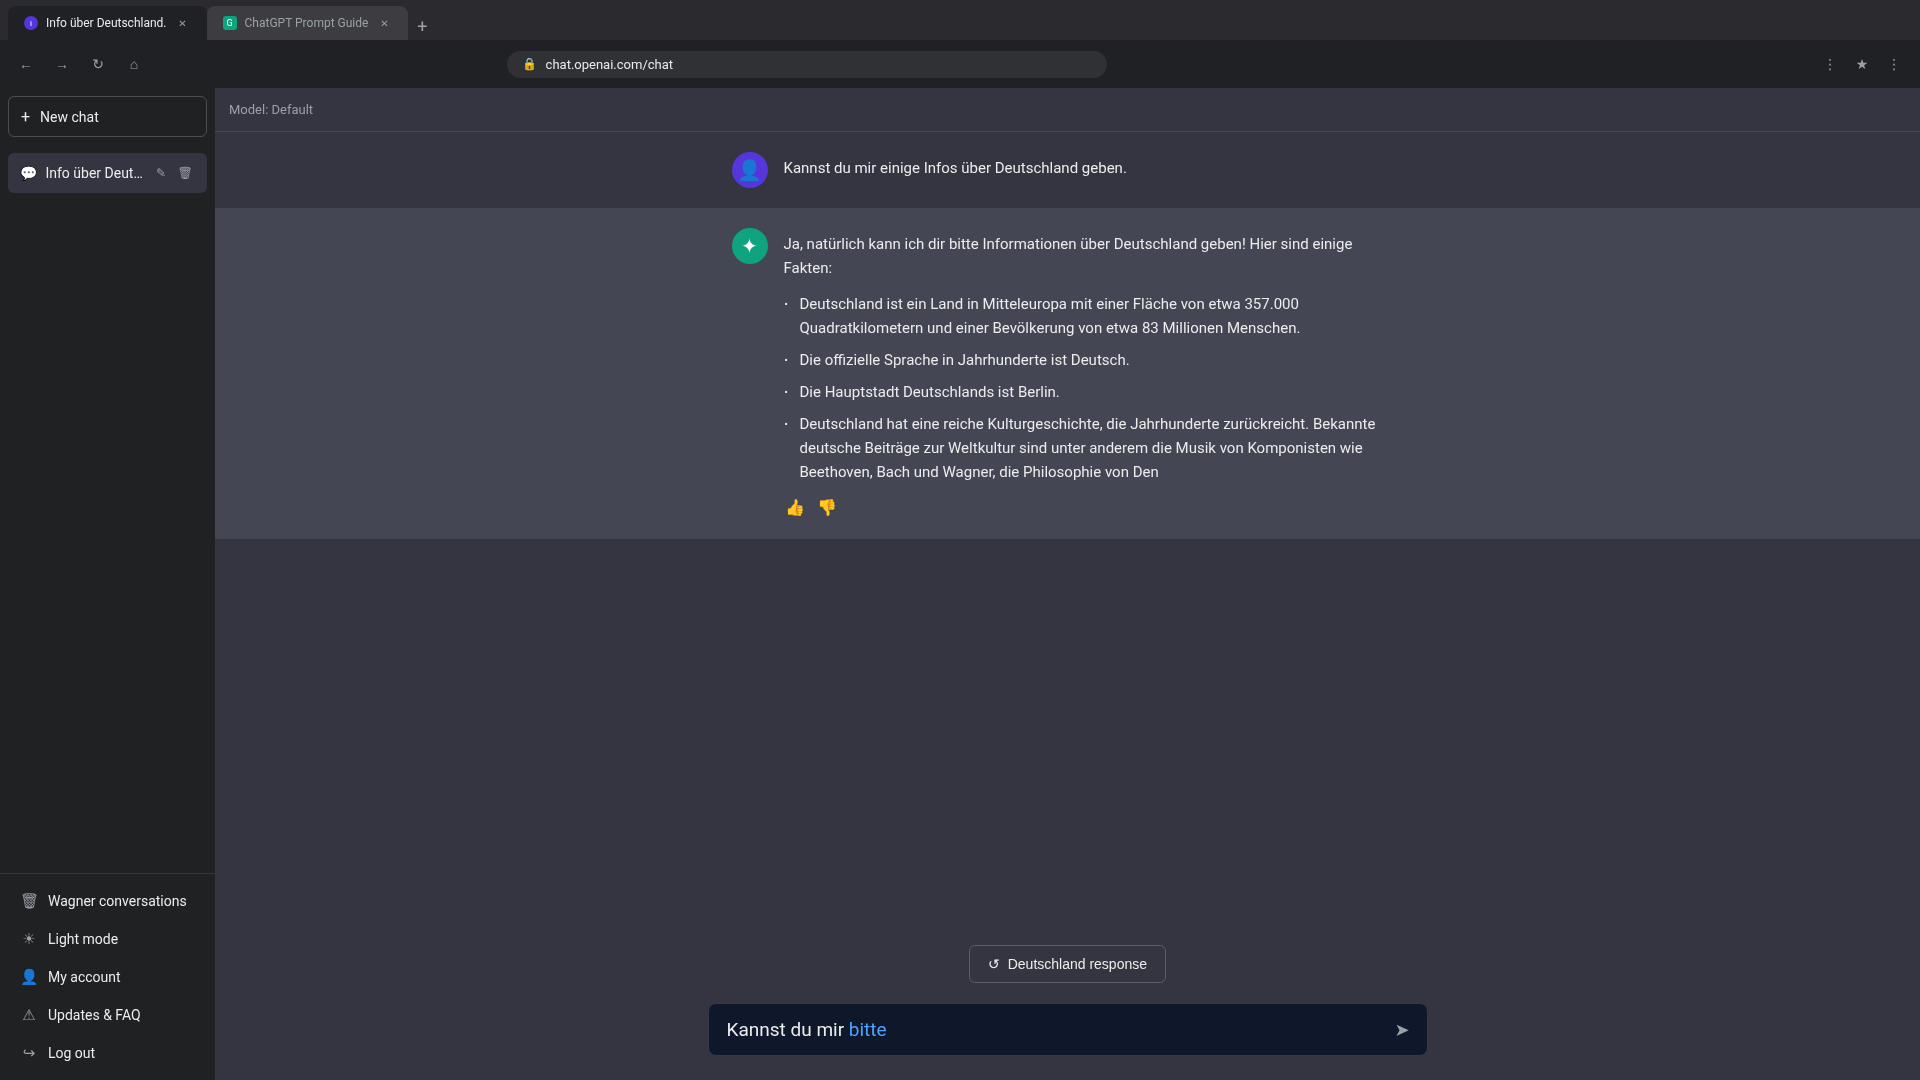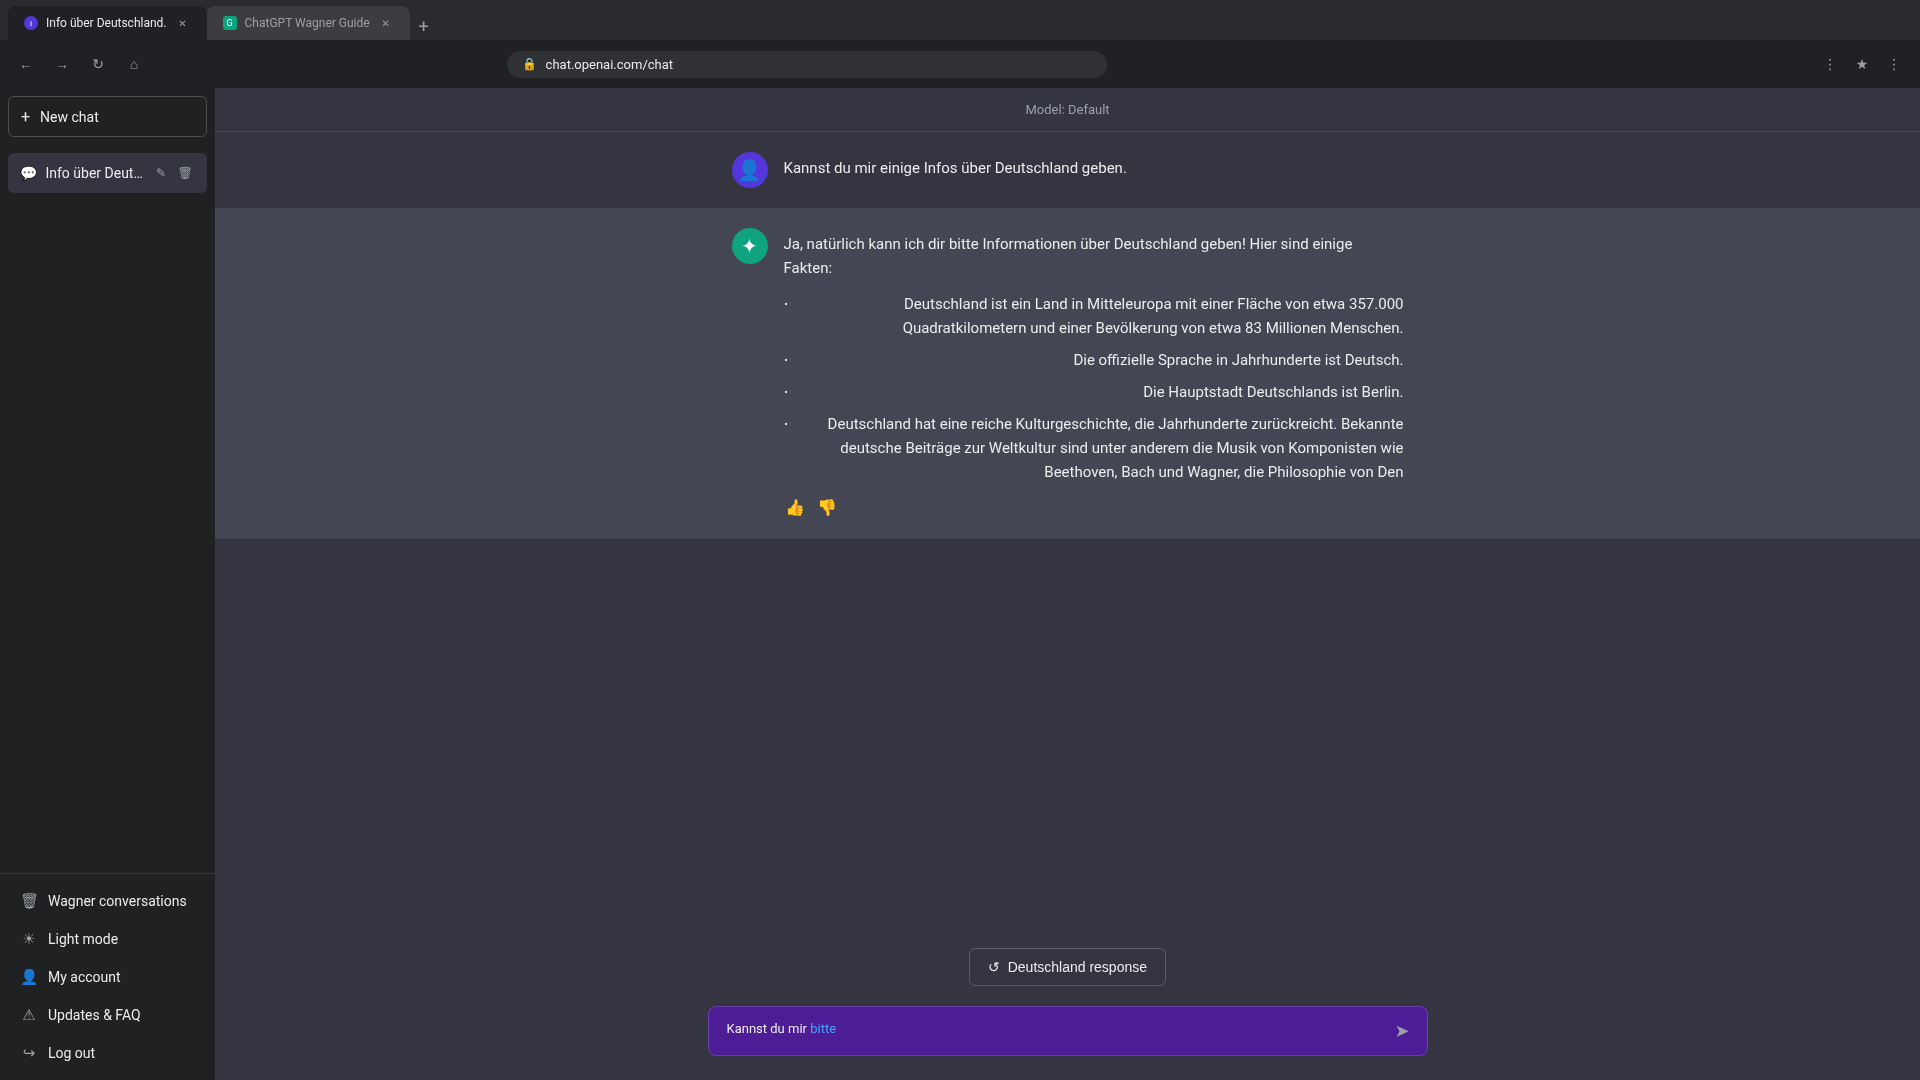--- a/index.html
+++ b/index.html
@@ -36,37 +36,37 @@
     .chat-item .chat-title { flex: 1; overflow: hidden; text-overflow: ellipsis; white-space: nowrap; font-size: 14px; }
     .chat-item .chat-actions { display: flex; gap: 4px; }
     .chat-action-btn { width: 20px; height: 20px; display: flex; align-items: center; justify-content: center; color: #9aa0a6; font-size: 12px; border-radius: 3px; }
 
     .sidebar-bottom { padding: 8px; border-top: 1px solid rgba(255,255,255,0.1); }
     .sidebar-menu-item { display: flex; align-items: center; gap: 10px; padding: 10px 12px; border-radius: 6px; cursor: pointer; font-size: 14px; color: #ececec; }
     .sidebar-menu-item .menu-icon { font-size: 15px; color: #9aa0a6; width: 18px; text-align: center; }
 
     
     .main { flex: 1; display: flex; flex-direction: column; overflow: hidden; }
-    .model-bar { display: flex; align-items: center; justify-content: center; padding: 14px; border-bottom: 1px solid rgba(255,255,255,0.1); font-size: 13px; color: #9aa0a6; flex-shrink: 0; }
+    .model-bar { display: flex; align-items: center; padding: 14px; border-bottom: 1px solid rgba(255,255,255,0.1); font-size: 13px; color: #9aa0a6; flex-shrink: 0; }
 
     .chat-area { flex: 1; overflow-y: auto; padding: 0; }
 
     .message-group { padding: 20px 0; }
     .message-group.user-group { background: #343541; }
     .message-group.assistant-group { background: #444654; }
 
     .message-inner { max-width: 720px; margin: 0 auto; display: flex; align-items: flex-start; gap: 16px; padding: 0 24px; }
     .message-avatar { width: 36px; height: 36px; border-radius: 50%; flex-shrink: 0; overflow: hidden; display: flex; align-items: center; justify-content: center; }
     .user-avatar { background: #5436DA; }
     .assistant-avatar { background: #10a37f; }
     .assistant-avatar-icon { font-size: 20px; color: white; }
 
     .message-content { flex: 1; font-size: 15px; line-height: 1.6; color: #ececec; padding-top: 4px; }
     .message-content ul { list-style: none; padding: 0; margin: 8px 0; }
-    .message-content ul li { padding: 4px 0 4px 16px; position: relative; text-align: right; }
+    .message-content ul li { padding: 4px 0 4px 16px; position: relative; }
     .message-content ul li::before { content: '·'; position: absolute; left: 0; font-size: 20px; line-height: 1.2; }
 
     .message-actions { display: flex; gap: 8px; margin-top: 8px; }
     .msg-action-btn { background: none; border: none; color: #9aa0a6; cursor: pointer; font-size: 16px; padding: 2px; }
 
     
     .bottom-area { padding: 12px 24px 24px; flex-shrink: 0; background: #343541; }
     .regenerate-btn { display: flex; align-items: center; gap: 8px; background: none; border: 1px solid rgba(255,255,255,0.2); color: #ececec; padding: 10px 18px; border-radius: 6px; cursor: pointer; font-size: 14px; margin: 0 auto 12px; }
     .input-container { max-width: 720px; margin: 0 auto; position: relative; }
     .send-btn { position: absolute; right: 14px; top: 50%; transform: translateY(-50%); background: none; border: none; color: #9aa0a6; cursor: pointer; font-size: 18px; padding: 4px; }
@@ -84,21 +84,21 @@
   <div class="browser-tabs">
 
     <div class="browser-tab active">
       <span class="favicon-info">i</span>
       <span class="tab-title">Info über Deutschland.</span>
       <span class="tab-close">✕</span>
     </div>
 
     <div class="browser-tab inactive">
       <span class="favicon-gpt">G</span>
-      <span class="tab-title">ChatGPT Wagner Guide</span>
+      <span class="tab-title">ChatGPT Prompt Guide</span>
       <span class="tab-close">✕</span>
     </div>
     <div class="new-tab-btn">+</div>
   </div>
   <div class="browser-toolbar">
     <div class="nav-btn">←</div>
     <div class="nav-btn">→</div>
     <div class="nav-btn">↻</div>
     <div class="nav-btn">⌂</div>
     <div class="address-bar">
@@ -200,21 +200,21 @@
     </div>
 
     <div class="bottom-area">
       <div class="regenerate-row">
         <button class="regenerate-btn">
           <span>↺</span>
           <span>Deutschland response</span>
         </button>
       </div>
       <div class="input-container">
-        <div style="width: 100%; background: #4c1d95; border: 1px solid rgba(255, 255, 255, 0.15); border-radius: 8px; padding: 14px 50px 14px 18px; font-size: 13px; color: rgb(236, 236, 236); outline: none; min-height: 50px; cursor: text;">Kannst du mir <span style="color:#4da3ff;">bitte</span></div>
+        <div style="width: 100%; background: #0f172a; border: 1px solid rgba(255, 255, 255, 0.15); border-radius: 8px; padding: 14px 50px 14px 18px; font-size: 19px; color: rgb(236, 236, 236); outline: none; min-height: 50px; cursor: text;">Kannst du mir <span style="color:#4da3ff;">bitte</span></div>
 
       <button class="send-btn">
           <span>➤</span>
         </button>
         </div>
     </div>
   </div>
 </div>
 
 </body></html>

